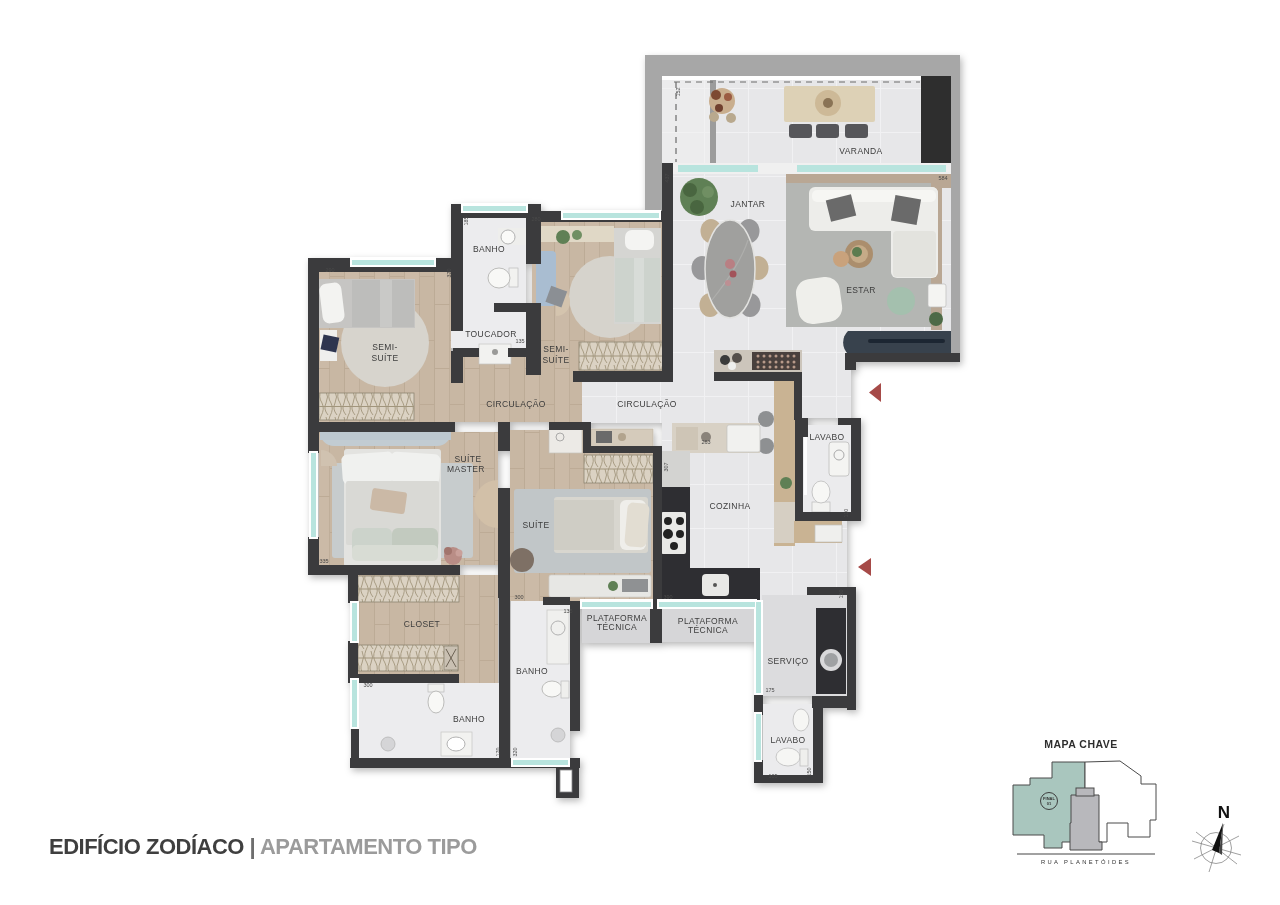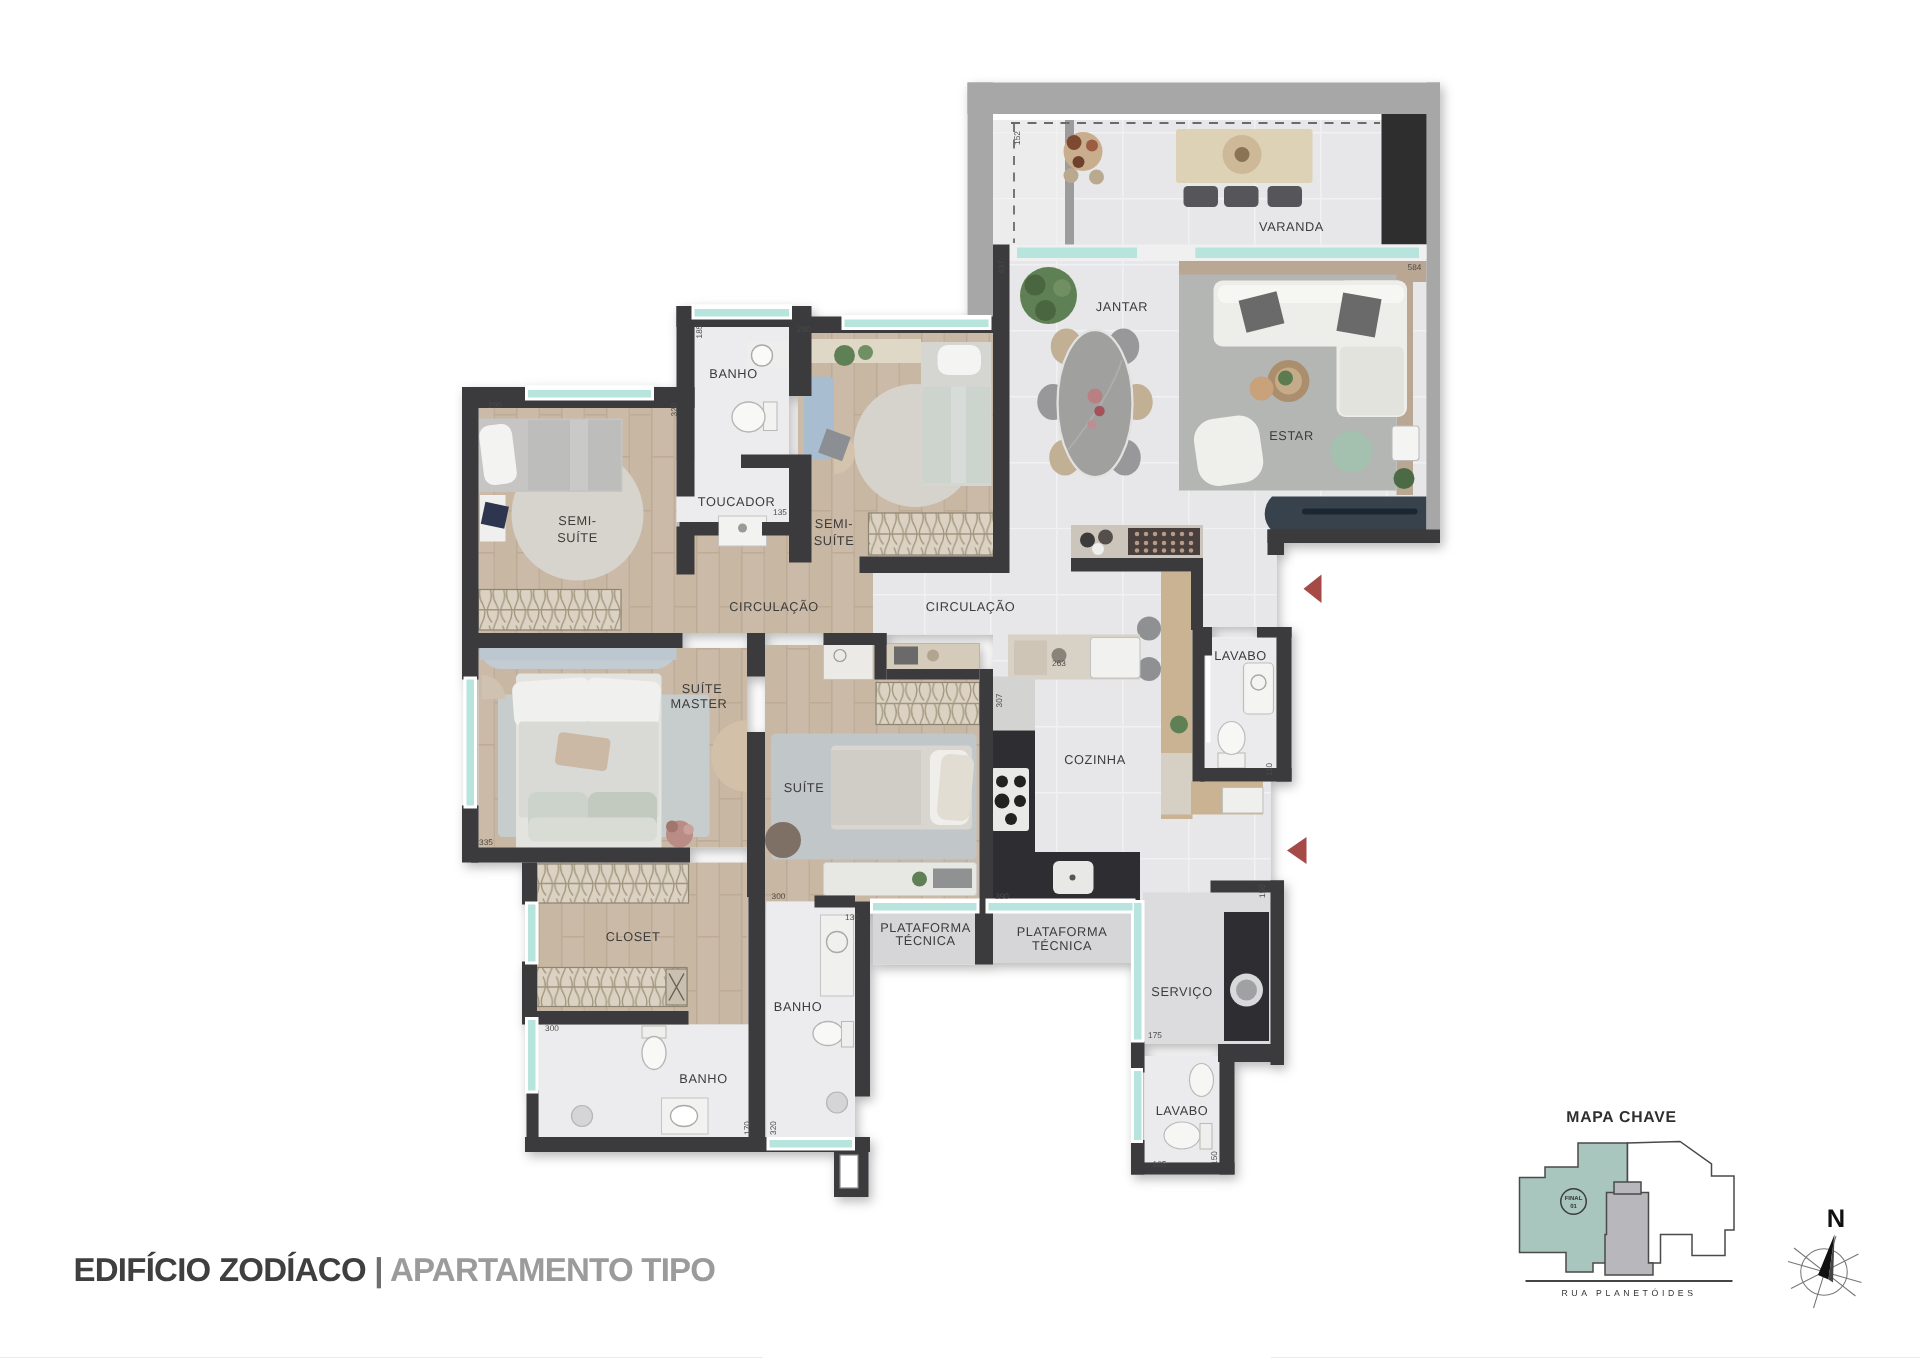--- a/index.html
+++ b/index.html
@@ -1,16 +1,16 @@
 <!DOCTYPE html>
 <html><head>
 <meta charset="utf-8">
 <style>
   html,body{margin:0;padding:0;background:#ffffff;}
-  #page{width:1280px;height:905px;position:relative;overflow:hidden;background:#a3a3a3;
+  #page{width:1280px;height:905px;position:relative;overflow:hidden;background:#b91c1c;
         font-family:"Liberation Sans",sans-serif;}
   svg text{font-family:"Liberation Sans",sans-serif;}
 </style>
 </head>
 <body>
 <div id="page">
 <svg width="1280" height="905" viewBox="0 0 1280 905">
 <defs>
   <filter id="ds" x="-5%" y="-5%" width="110%" height="110%">
     <feDropShadow dx="2" dy="3" stdDeviation="3.5" flood-color="#000000" flood-opacity="0.28"></feDropShadow>

